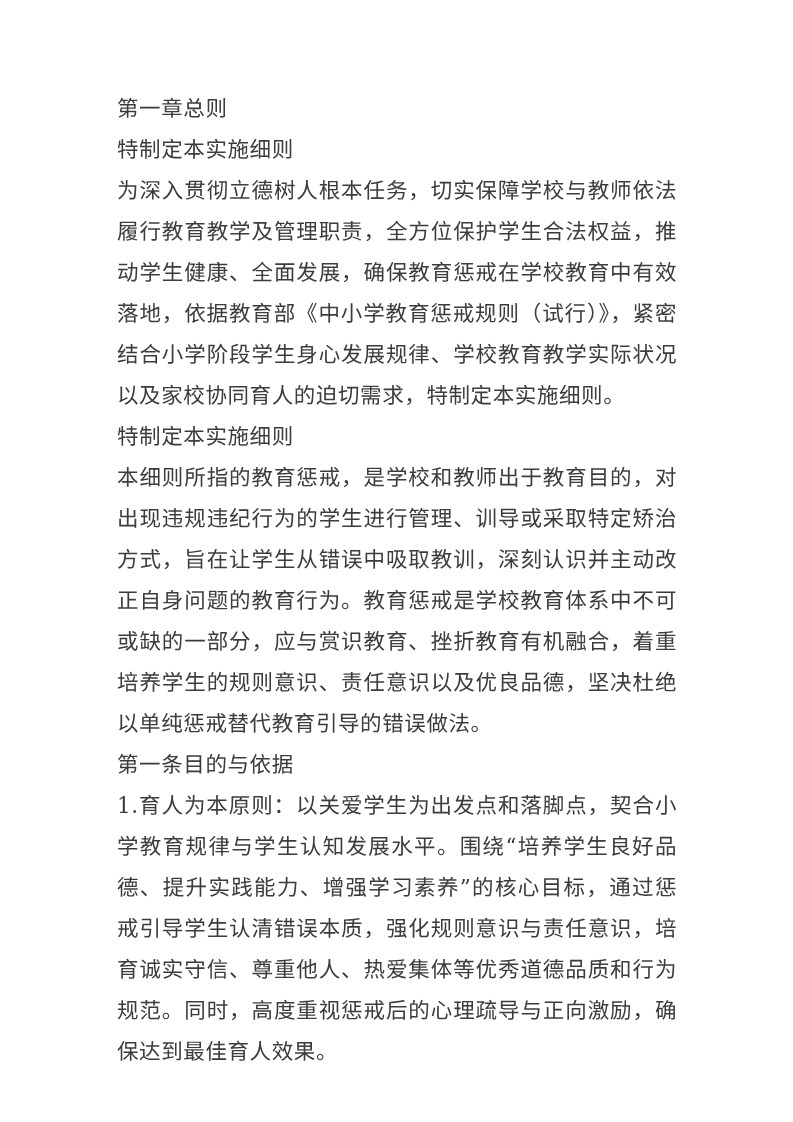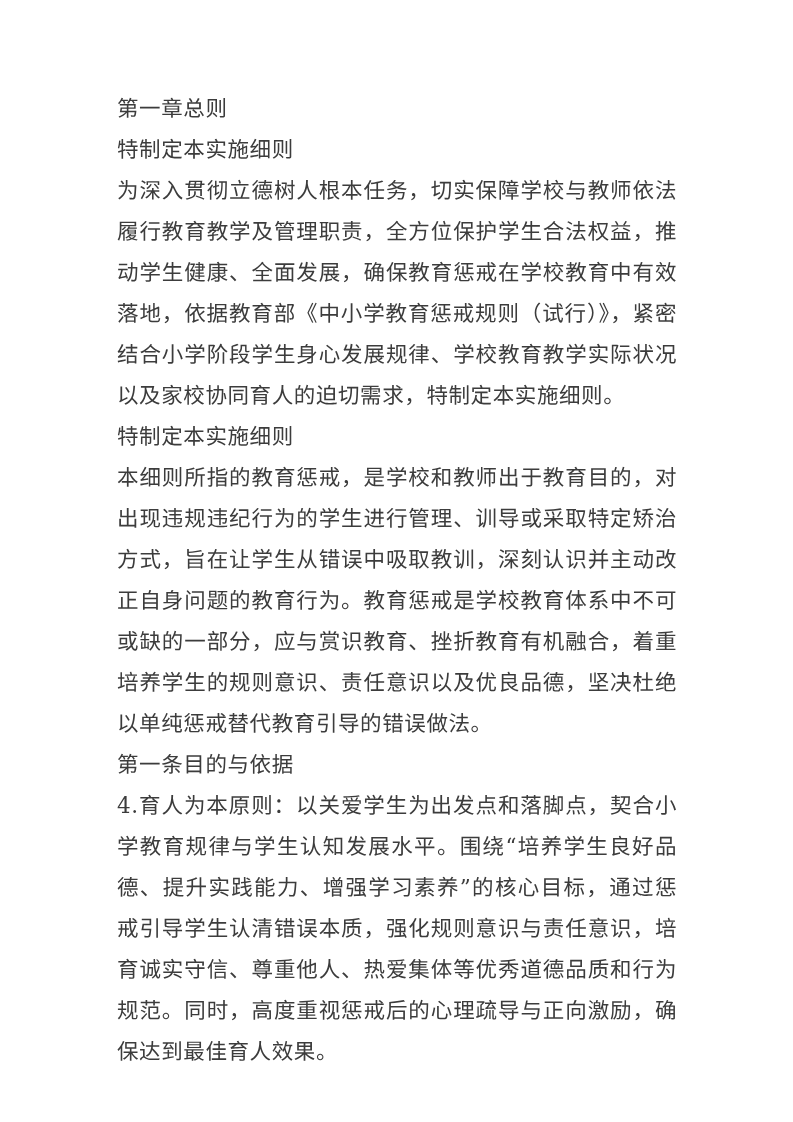--- a/index.html
+++ b/index.html
@@ -60,16 +60,16 @@
     <p class="block heading">特制定本实施细则</p>
 
     <p class="block para">为深入贯彻立德树人根本任务，切实保障学校与教师依法履行教育教学及管理职责，全方位保护学生合法权益，推动学生健康、全面发展，确保教育惩戒在学校教育中有效落地，依据教育部《中小学教育惩戒规则（试行）》，紧密结合小学阶段学生身心发展规律、学校教育教学实际状况以及家校协同育人的迫切需求，特制定本实施细则。</p>
 
     <p class="block heading">特制定本实施细则</p>
 
     <p class="block para">本细则所指的教育惩戒，是学校和教师出于教育目的，对出现违规违纪行为的学生进行管理、训导或采取特定矫治方式，旨在让学生从错误中吸取教训，深刻认识并主动改正自身问题的教育行为。教育惩戒是学校教育体系中不可或缺的一部分，应与赏识教育、挫折教育有机融合，着重培养学生的规则意识、责任意识以及优良品德，坚决杜绝以单纯惩戒替代教育引导的错误做法。</p>
 
     <p class="block heading">第一条目的与依据</p>
 
-    <p class="block para">4.育人为本原则：以关爱学生为出发点和落脚点，契合小学教育规律与学生认知发展水平。围绕“培养学生良好品德、提升实践能力、增强学习素养”的核心目标，通过惩戒引导学生认清错误本质，强化规则意识与责任意识，培育诚实守信、尊重他人、热爱集体等优秀道德品质和行为规范。同时，高度重视惩戒后的心理疏导与正向激励，确保达到最佳育人效果。</p>
+    <p class="block para">1.育人为本原则：以关爱学生为出发点和落脚点，契合小学教育规律与学生认知发展水平。围绕“培养学生良好品德、提升实践能力、增强学习素养”的核心目标，通过惩戒引导学生认清错误本质，强化规则意识与责任意识，培育诚实守信、尊重他人、热爱集体等优秀道德品质和行为规范。同时，高度重视惩戒后的心理疏导与正向激励，确保达到最佳育人效果。</p>
 
   </div>
 </div>
 
 </body></html>

